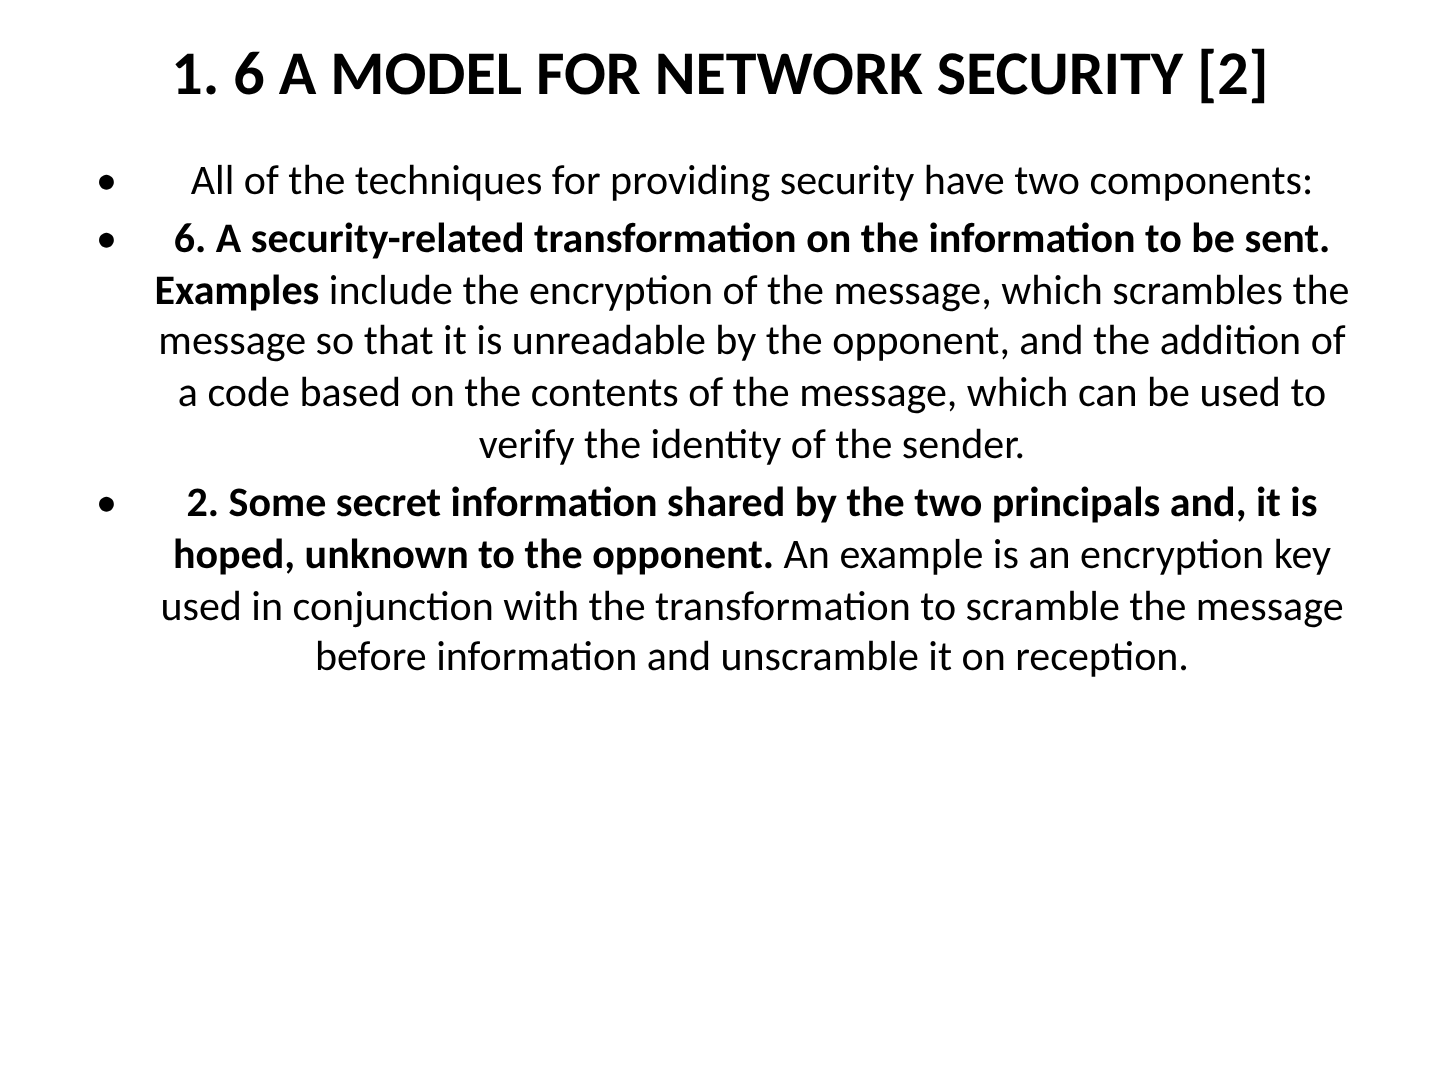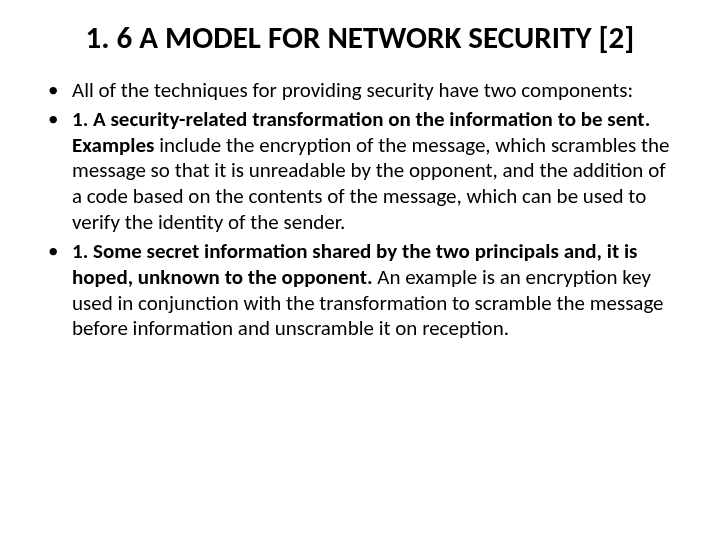--- a/index.html
+++ b/index.html
@@ -22,20 +22,21 @@
     font-weight: 700;
     text-align: center;
     line-height: 1.15;
     margin: 0 0 22px 0;
     padding: 0 30px;
   }
   ul.bullets {
     list-style: none;
     margin: 0;
     padding: 0 10px 0 36px;
+    text-align: center;
   }
   ul.bullets > li {
     position: relative;
     font-size: 21px;
     line-height: 1.22;
     margin-bottom: 4px;
     padding-left: 6px;
   }
   ul.bullets > li::before {
     content: "•";
@@ -49,19 +50,19 @@
 </head>
 <body>
 
 <div class="slide">
   <h1 class="title">1. 6 A MODEL FOR NETWORK SECURITY [2]</h1>
   <ul class="bullets">
     <li>
       <span>All of the techniques for providing security have two components:</span>
     </li>
     <li>
-      <span class="b">1. A security-related transformation on the information to be sent. Examples</span><span> include the encryption of the message, which scrambles the message so that it is unreadable by the opponent, and the addition of a code based on the contents of the message, which can be used to verify the identity of the sender.</span>
+      <span class="b">6. A security-related transformation on the information to be sent. Examples</span><span> include the encryption of the message, which scrambles the message so that it is unreadable by the opponent, and the addition of a code based on the contents of the message, which can be used to verify the identity of the sender.</span>
     </li>
     <li>
-      <span class="b">1. Some secret information shared by the two principals and, it is hoped, unknown to the opponent.</span><span> An example is an encryption key used in conjunction with the transformation to scramble the message before information and unscramble it on reception.</span>
+      <span class="b">2. Some secret information shared by the two principals and, it is hoped, unknown to the opponent.</span><span> An example is an encryption key used in conjunction with the transformation to scramble the message before information and unscramble it on reception.</span>
     </li>
   </ul>
 </div>
 
 </body></html>

